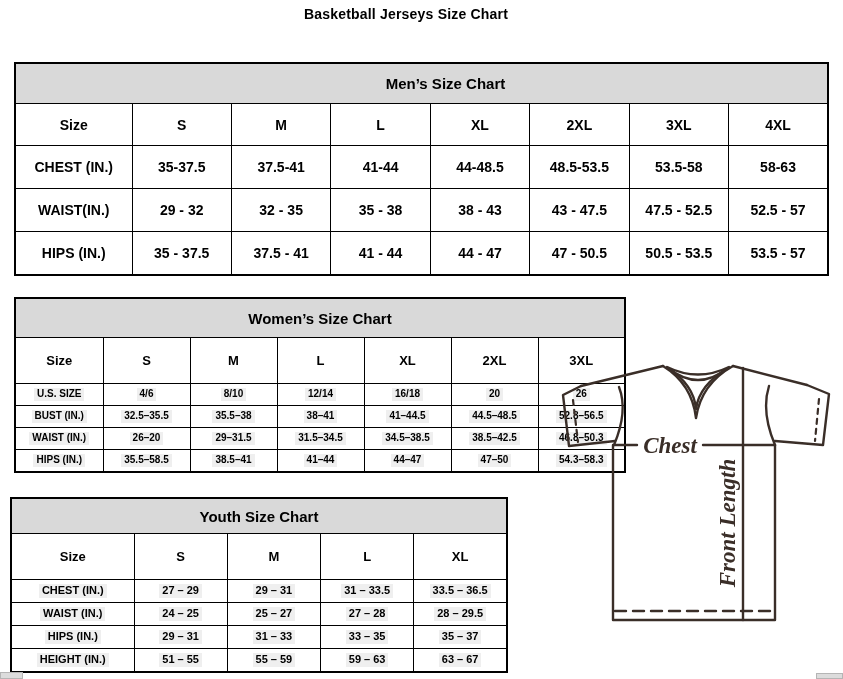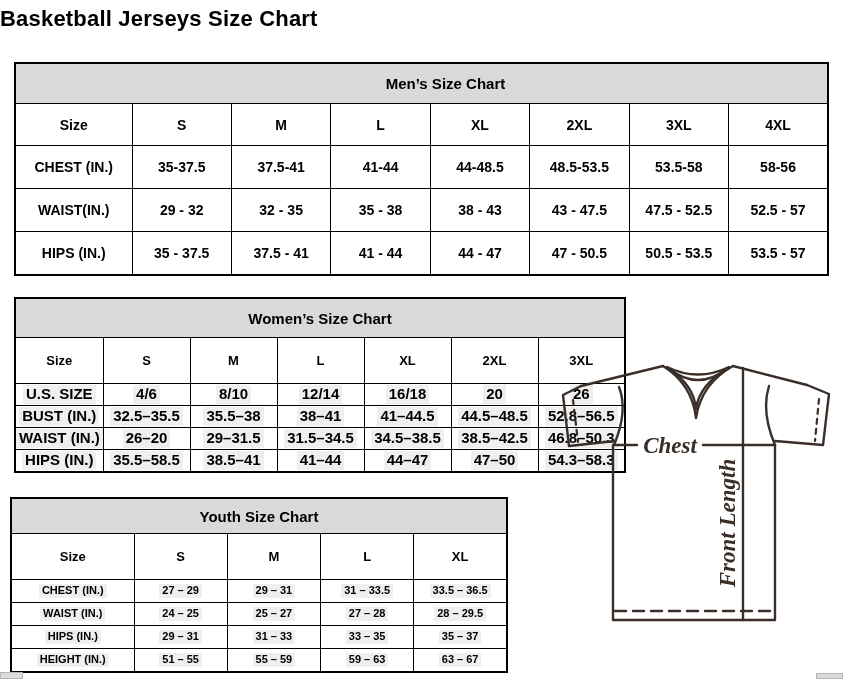--- a/index.html
+++ b/index.html
@@ -3,41 +3,41 @@
 <meta charset="utf-8">
 <style>
   html,body { margin:0; padding:0; }
   body {
     width:843px; height:679px; position:relative; overflow:hidden;
     background:#ffffff; color:#000;
     font-family:"Liberation Sans", sans-serif;
   }
   .page-title {
     position:absolute; top:6px; left:0; width:812px;
-    font-size:22px; font-weight:bold; letter-spacing:0.2px;
+    text-align:center; font-size:14px; font-weight:bold; letter-spacing:0.2px;
   }
   table {
     position:absolute; border-collapse:collapse; table-layout:fixed;
     background:#fff; border:2px solid #000;
   }
   td {
     border:1px solid #000; text-align:center; vertical-align:middle;
     padding:0; font-weight:bold; overflow:hidden; white-space:nowrap;
   }
   tr.band td { background:#d9d9d9; font-size:15px; }
   
   #mens { left:14px; top:62px; width:815px; }
   #mens tr.band td { height:39px;padding-left:48px; }
   #mens tr.head td { height:41px; font-size:14px; }
   #mens tr.r td { height:42px; font-size:14px; }
   
   #womens { left:14px; top:297px; width:612px; }
   #womens tr.band td { height:38px; }
   #womens tr.head td { height:45px; font-size:13px; }
-  #womens tr.r td { height:21px; font-size:15px; }
+  #womens tr.r td { height:21px; font-size:10px; }
   
   #youth { left:10px; top:497px; width:498px; }
   #youth tr.band td { height:34px; }
   #youth tr.head td { height:45px; font-size:13px; }
   #youth tr.r td { height:22px; font-size:11px; }
   .hl { background:#efefef; padding:0 3px; display:inline-block; line-height:1.25; }
   
   #jersey { position:absolute; left:556px; top:360px; width:284px; height:267px; }
   #jersey text {
     font-family:"Liberation Serif", serif; font-style:italic; font-weight:bold;
@@ -79,21 +79,21 @@
     <td>4XL</td>
   </tr>
   <tr class="r">
     <td>CHEST (IN.)</td>
     <td>35-37.5</td>
     <td>37.5-41</td>
     <td>41-44</td>
     <td>44-48.5</td>
     <td>48.5-53.5</td>
     <td>53.5-58</td>
-    <td>58-56</td>
+    <td>58-63</td>
   </tr>
   <tr class="r">
     <td>WAIST(IN.)</td>
     <td>29 - 32</td>
     <td>32 - 35</td>
     <td>35 - 38</td>
     <td>38 - 43</td>
     <td>43 - 47.5</td>
     <td>47.5 - 52.5</td>
     <td>52.5 - 57</td>

